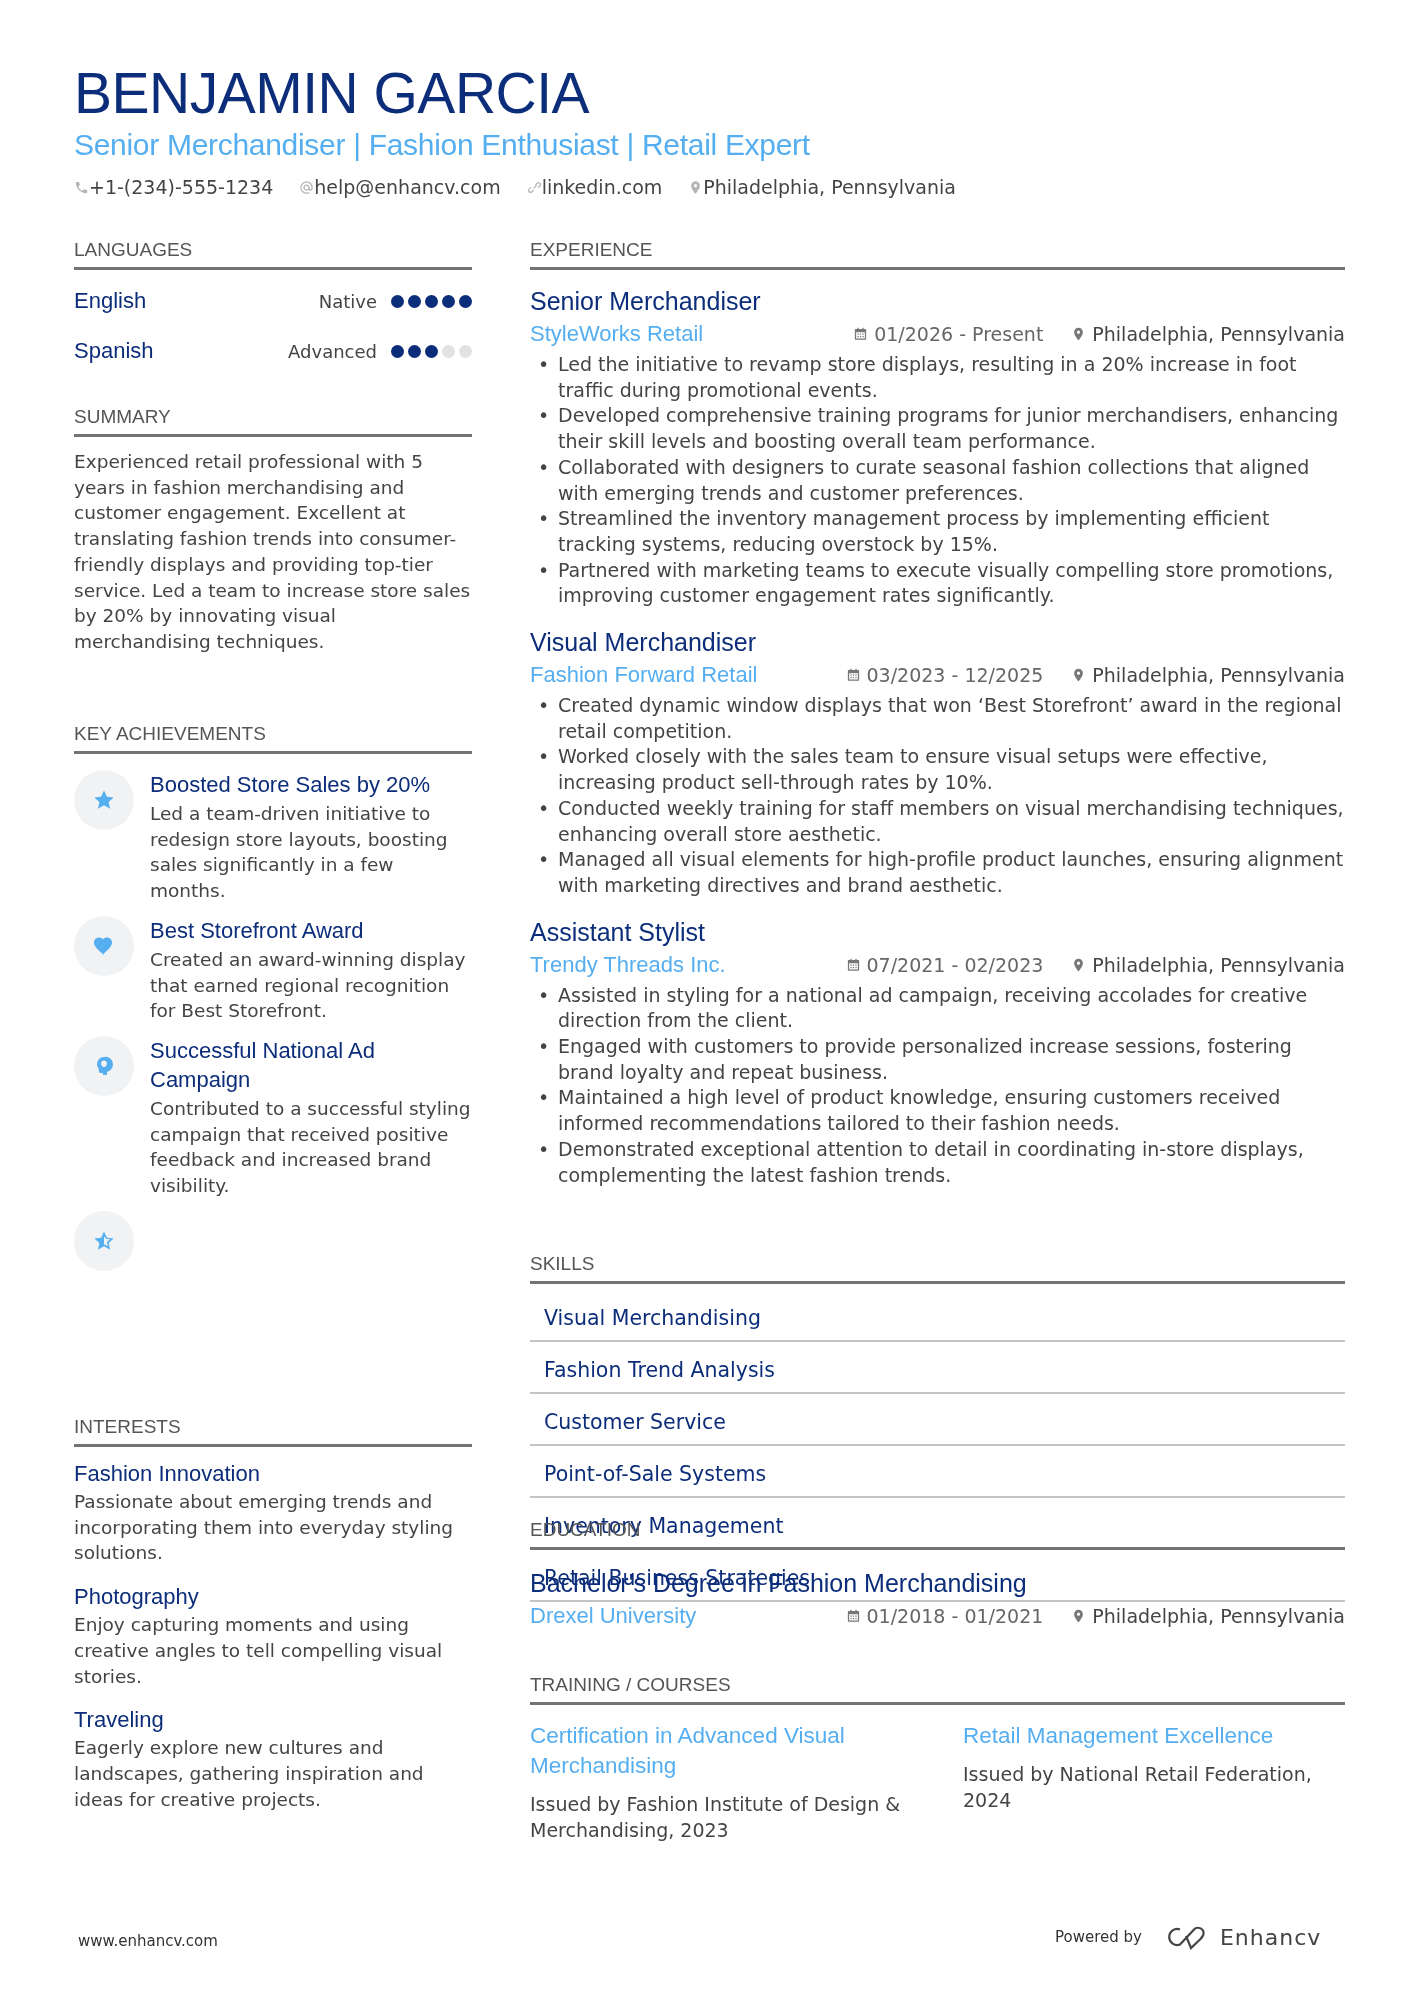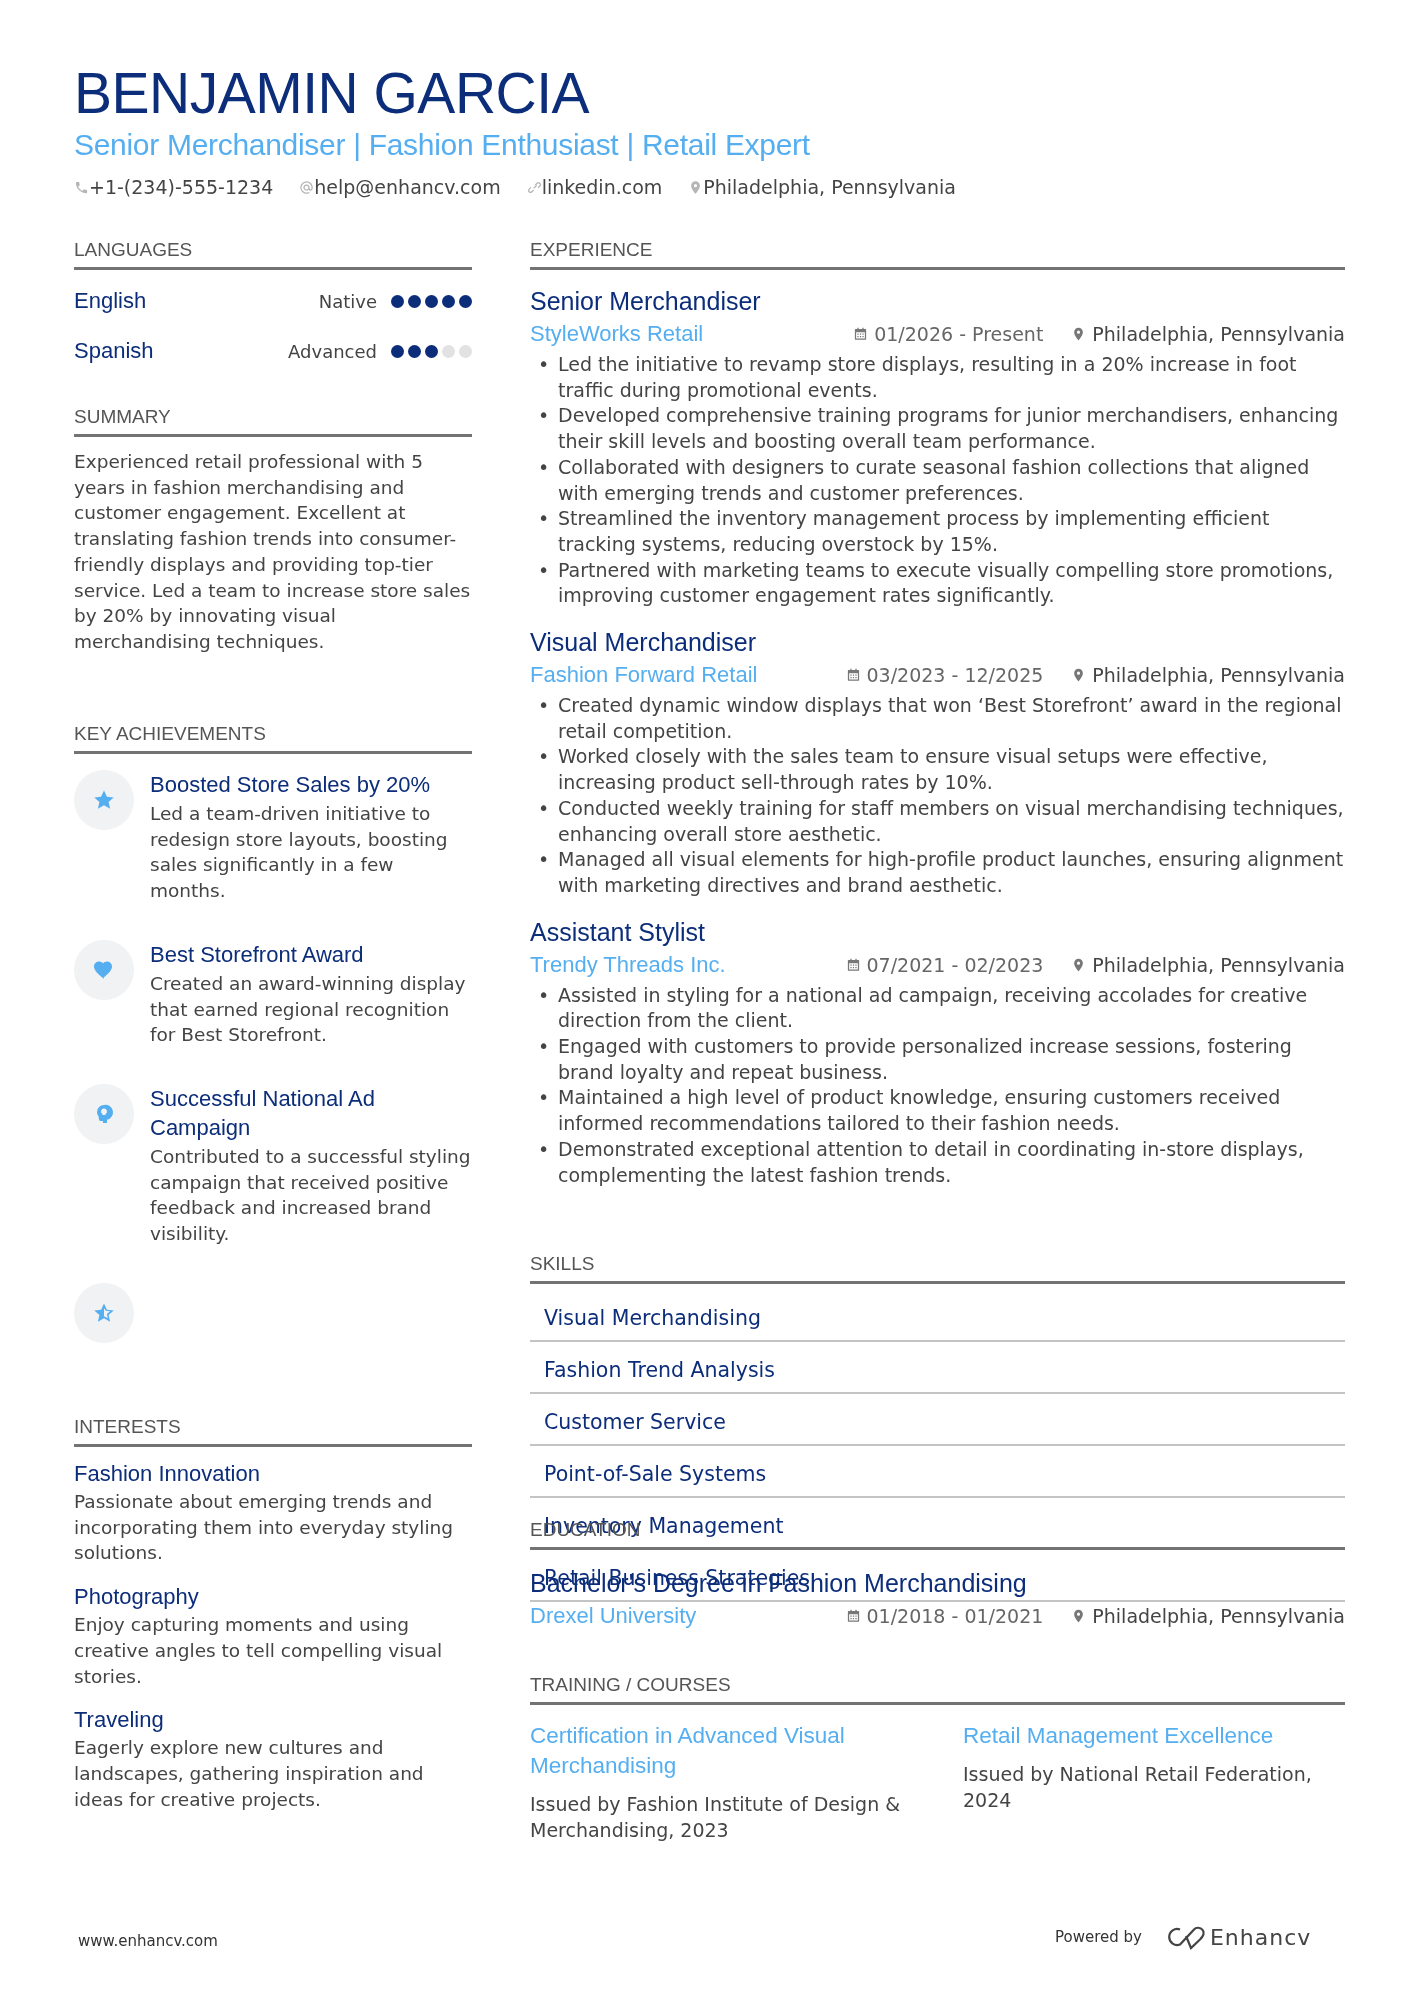--- a/index.html
+++ b/index.html
@@ -22,21 +22,21 @@
   .lang-row { display: flex; align-items: center; height: 50px; }
   .lang-name { font-family: "Liberation Sans", sans-serif; font-size: 22px; color: #0c2d7a; flex: 1; }
   .lang-level { font-size: 18px; color: #444; margin-right: 14px; }
   .dots { display: flex; gap: 4px; }
   .dot { width: 13px; height: 13px; border-radius: 50%; background: #0c2d7a; }
   .dot.off { background: #e2e2e2; }
 
   .summary-text { font-size: 18.5px; line-height: 25.7px; color: #444; margin-top: 12px; }
 
   
-  .ach { display: flex; margin-top: 36px; }
+  .ach { display: flex; margin-top: 12px; }
   .ach-icon { width: 60px; height: 60px; border-radius: 50%; background: #f1f2f3; flex: none; display: flex; align-items: center; justify-content: center; margin-right: 16px; }
   .ach-icon svg { width: 24px; height: 24px; fill: #55aef0; }
   .ach-title { font-family: "Liberation Sans", sans-serif; font-size: 22px; line-height: 29px; color: #0c2d7a; }
   .ach-desc { font-size: 18.5px; line-height: 25.7px; color: #444; margin-top: 2px; }
 
   .int-title { font-family: "Liberation Sans", sans-serif; font-size: 22px; line-height: 30px; color: #0c2d7a; }
   .int-desc { font-size: 18.5px; line-height: 25.7px; color: #444; }
   .int { margin-top: 16px; }
 
   
@@ -57,21 +57,21 @@
   .edu-title { font-family: "Liberation Sans", sans-serif; font-size: 25px; line-height: 34px; color: #0c2d7a; margin-top: 16px; }
 
   .courses { display: flex; margin-top: 16px; gap: 51px; }
   .course { width: 388px; }
   .course-title { font-family: "Liberation Sans", sans-serif; font-size: 22.5px; line-height: 30px; color: #55aef0; }
   .course-desc { font-size: 19px; line-height: 26px; color: #444; margin-top: 10px; }
 
   #footer-left { position: absolute; left: 78px; top: 1932px; font-size: 15px; color: #333; }
   #footer-right { position: absolute; left: 1055px; top: 1924px; display: flex; align-items: center; gap: 22px; }
   #powered { font-size: 15px; color: #333; }
-  #brand { display: flex; align-items: center; font-size: 22px; color: #444; letter-spacing: 1px; }
+  #brand { display: flex; align-items: center; gap: 10px; font-size: 22px; color: #444; letter-spacing: 1px; }
 </style>
 </head>
 <body>
 
 <div id="header">
   <div id="name">BENJAMIN GARCIA</div>
   <div id="title">Senior Merchandiser | Fashion Enthusiast | Retail Expert</div>
   <div id="contacts">
     <span class="contact">
       <svg viewBox="0 0 24 24">

